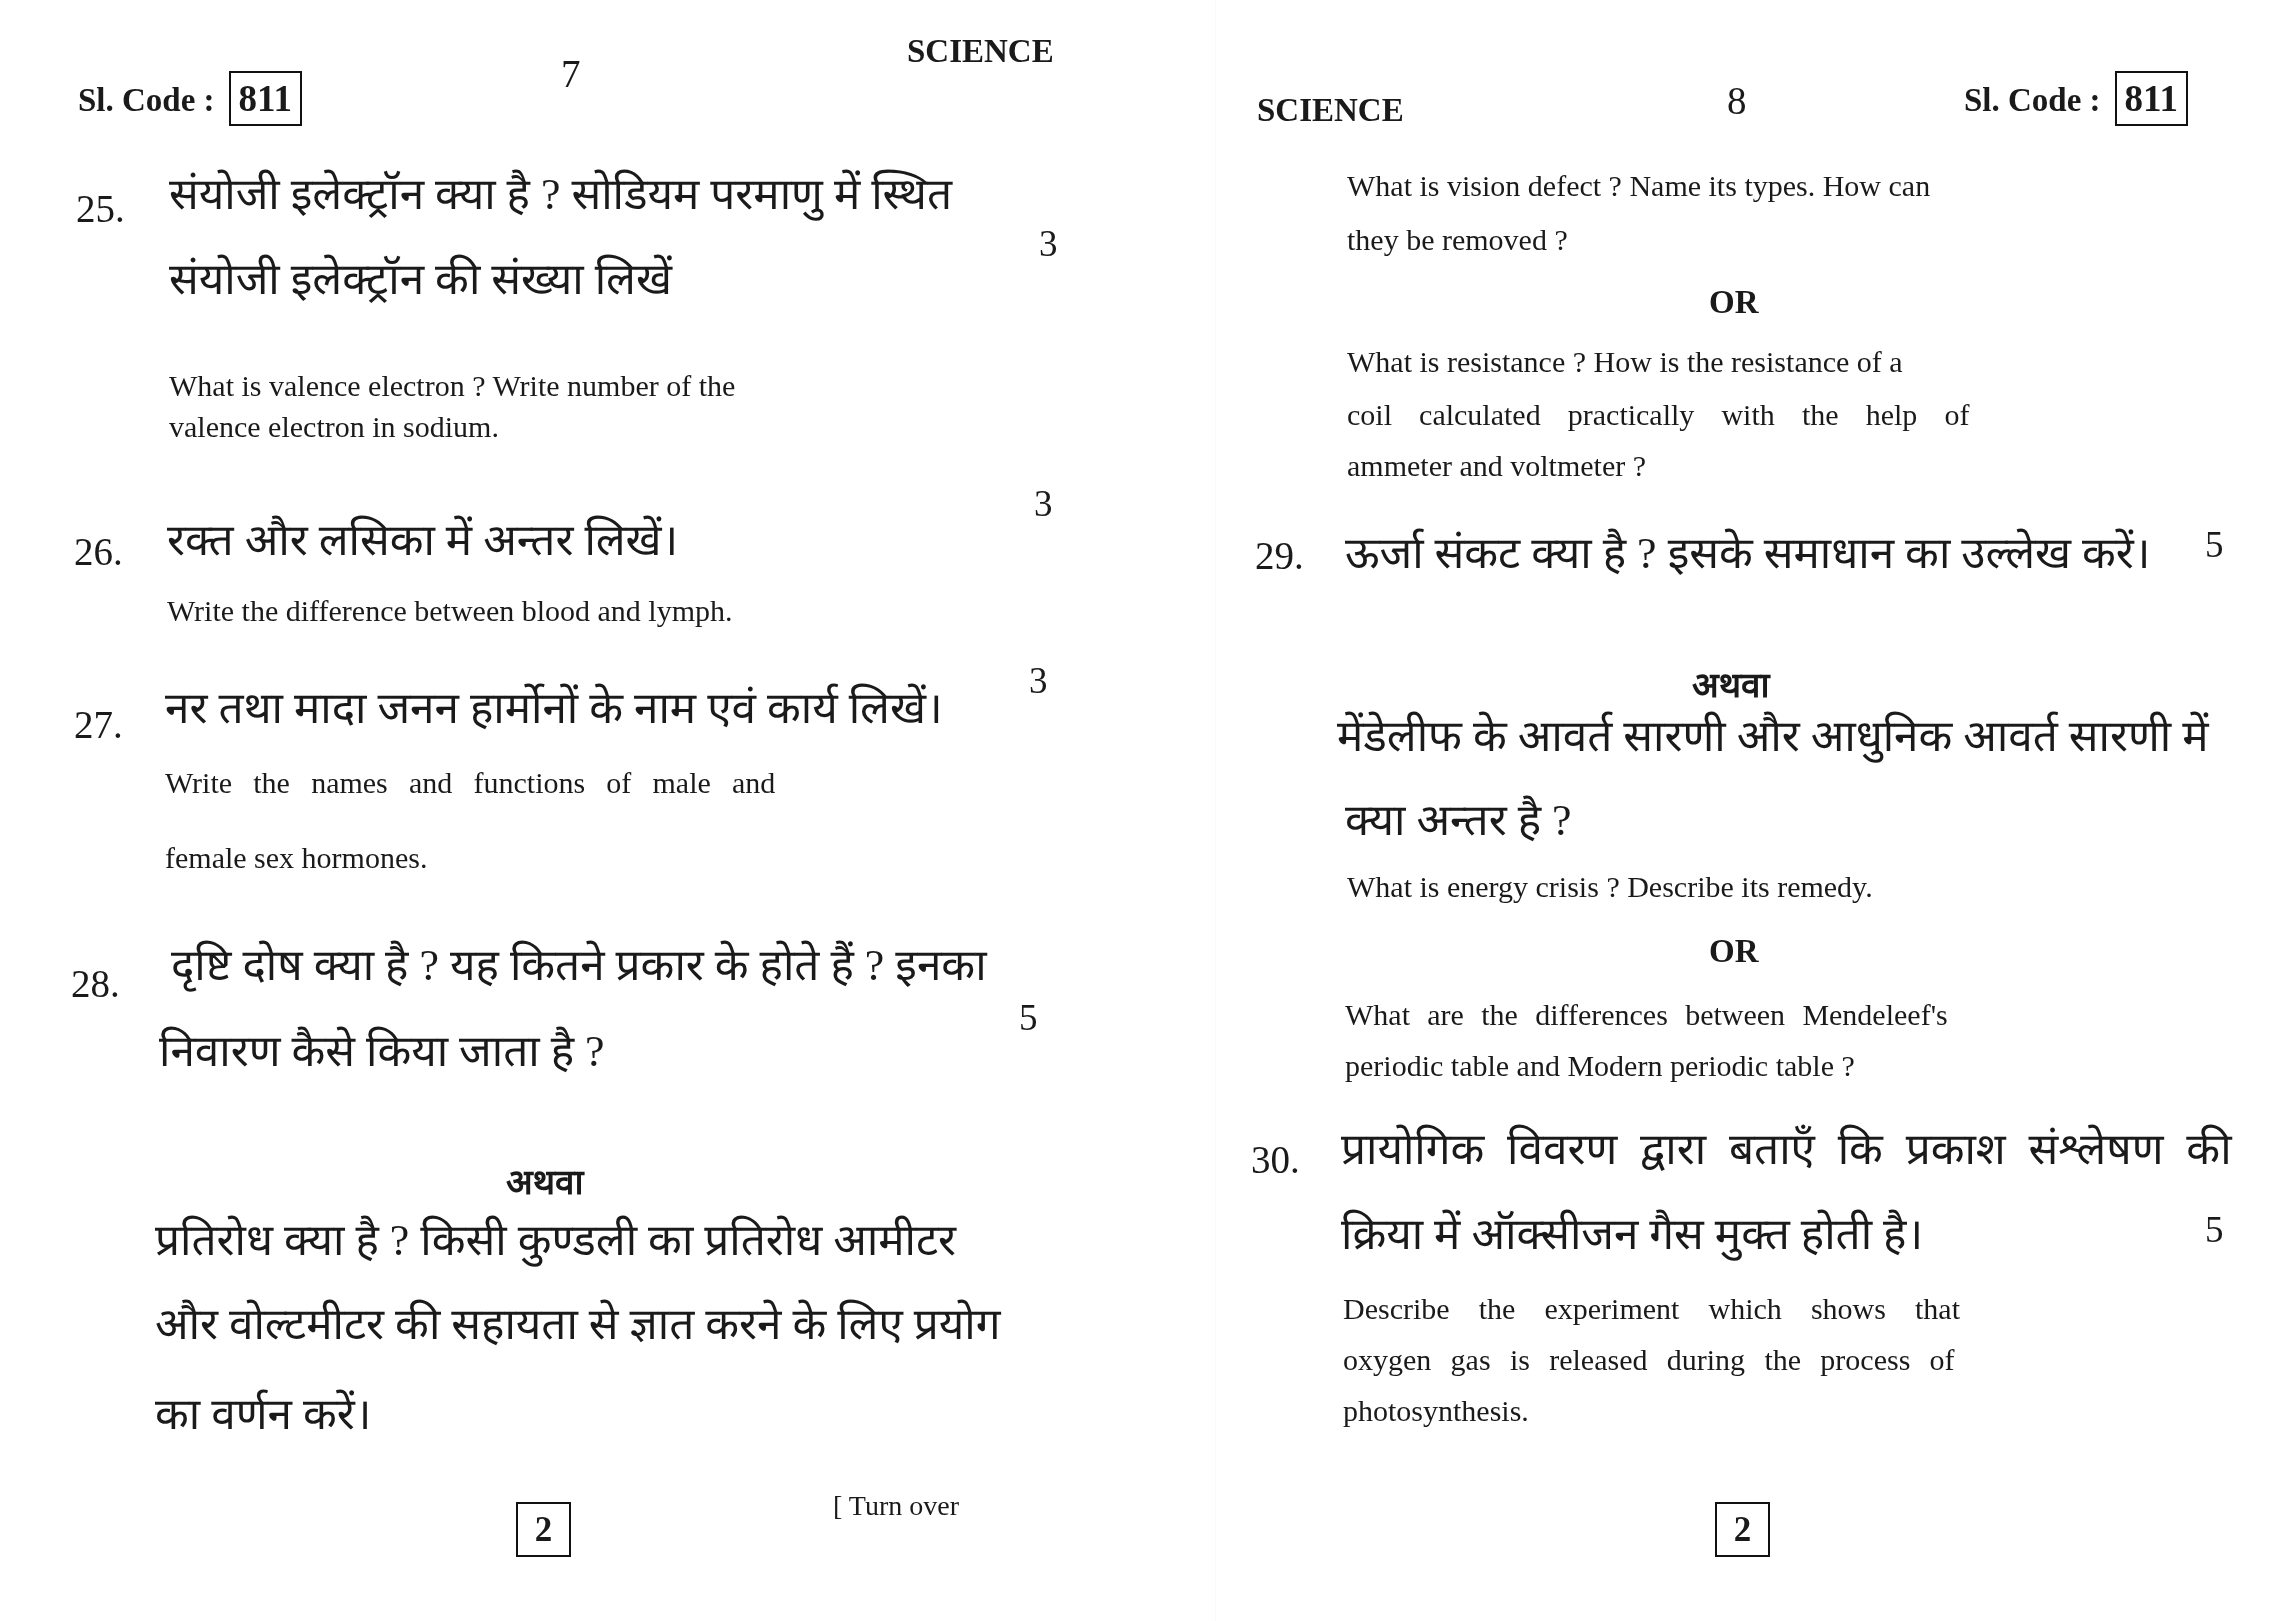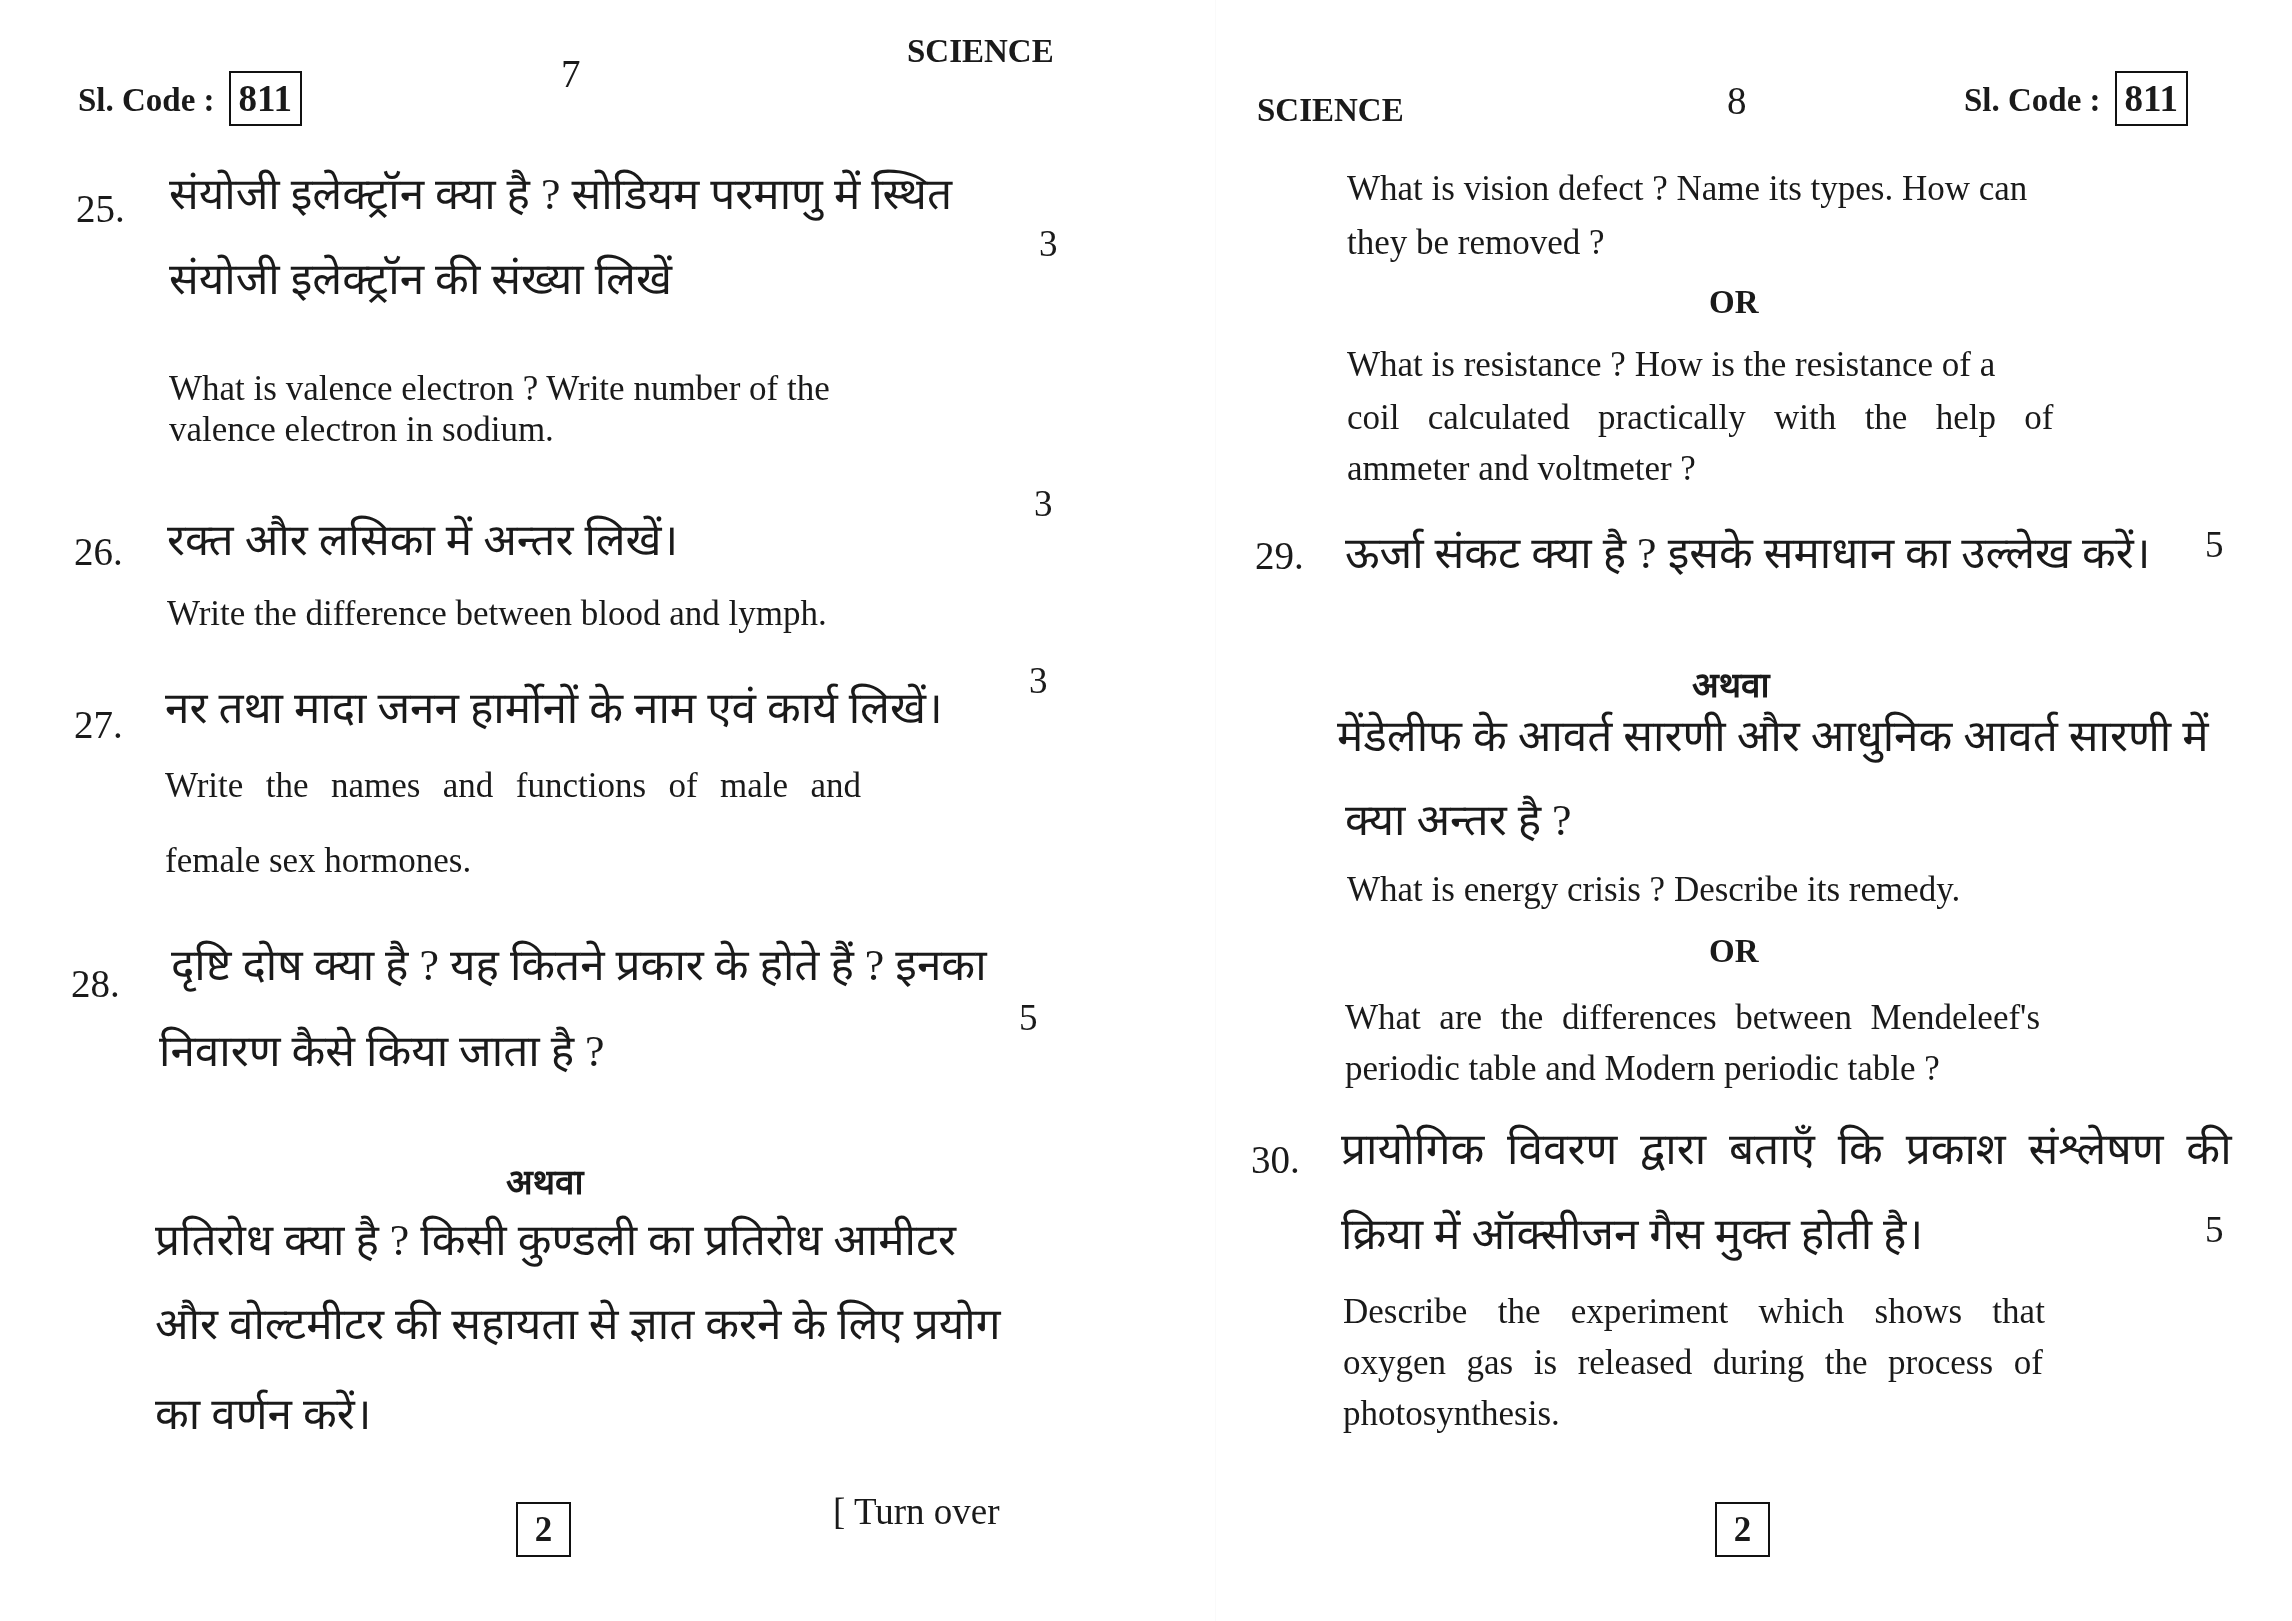--- a/index.html
+++ b/index.html
@@ -4,26 +4,26 @@
 <style>
   html,body{margin:0;padding:0;background:#ffffff;}
   body{width:2293px;height:1621px;position:relative;overflow:hidden;
        font-family:"Liberation Serif","DejaVu Serif",serif;color:#1a1a1a;}
   .abs{position:absolute;white-space:nowrap;}
   .hdr{font-weight:bold;font-size:33px;}
   .code-box{display:inline-block;border:2.9px solid #111;padding:0 7.8px;font-weight:bold;font-size:37px;line-height:51px;margin-left:5.9px;}
   .pgnum{font-size:39px;}
   .qnum{font-size:39px;}
   .hi{font-size:44px;}
-  .en{font-size:35px;}
+  .en{font-size:30px;}
   .mark{font-size:37px;}
   .or{font-weight:bold;font-size:33px;}
   .athva{font-weight:bold;font-size:35px;margin-top:44px;}
   .footbox{display:inline-block;border:2.9px solid #111;font-weight:bold;font-size:35px;width:51px;height:51px;line-height:51px;text-align:center;}
-  .turn{font-size:37px;}
+  .turn{font-size:28px;}
   .divider{position:absolute;left:1215px;top:0;width:1px;height:1621px;background:#fafafa;}
 </style>
 </head>
 <body>
 
 <div class="divider"></div>
 
 <div>
   <div class="abs hdr" style="left:78px;top:71px;">
     <span>Sl. Code :</span>

